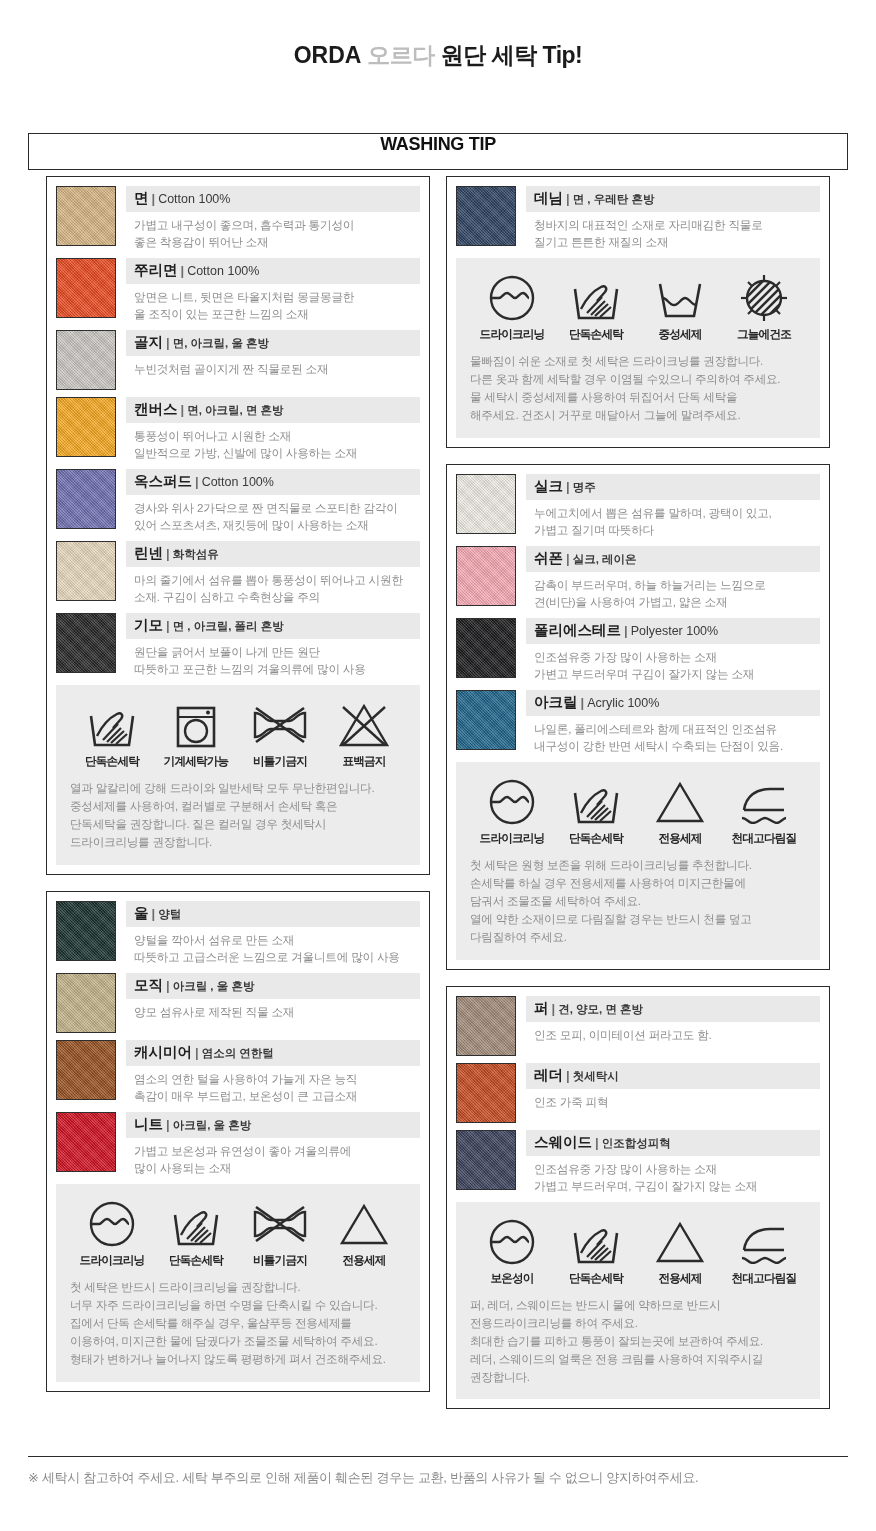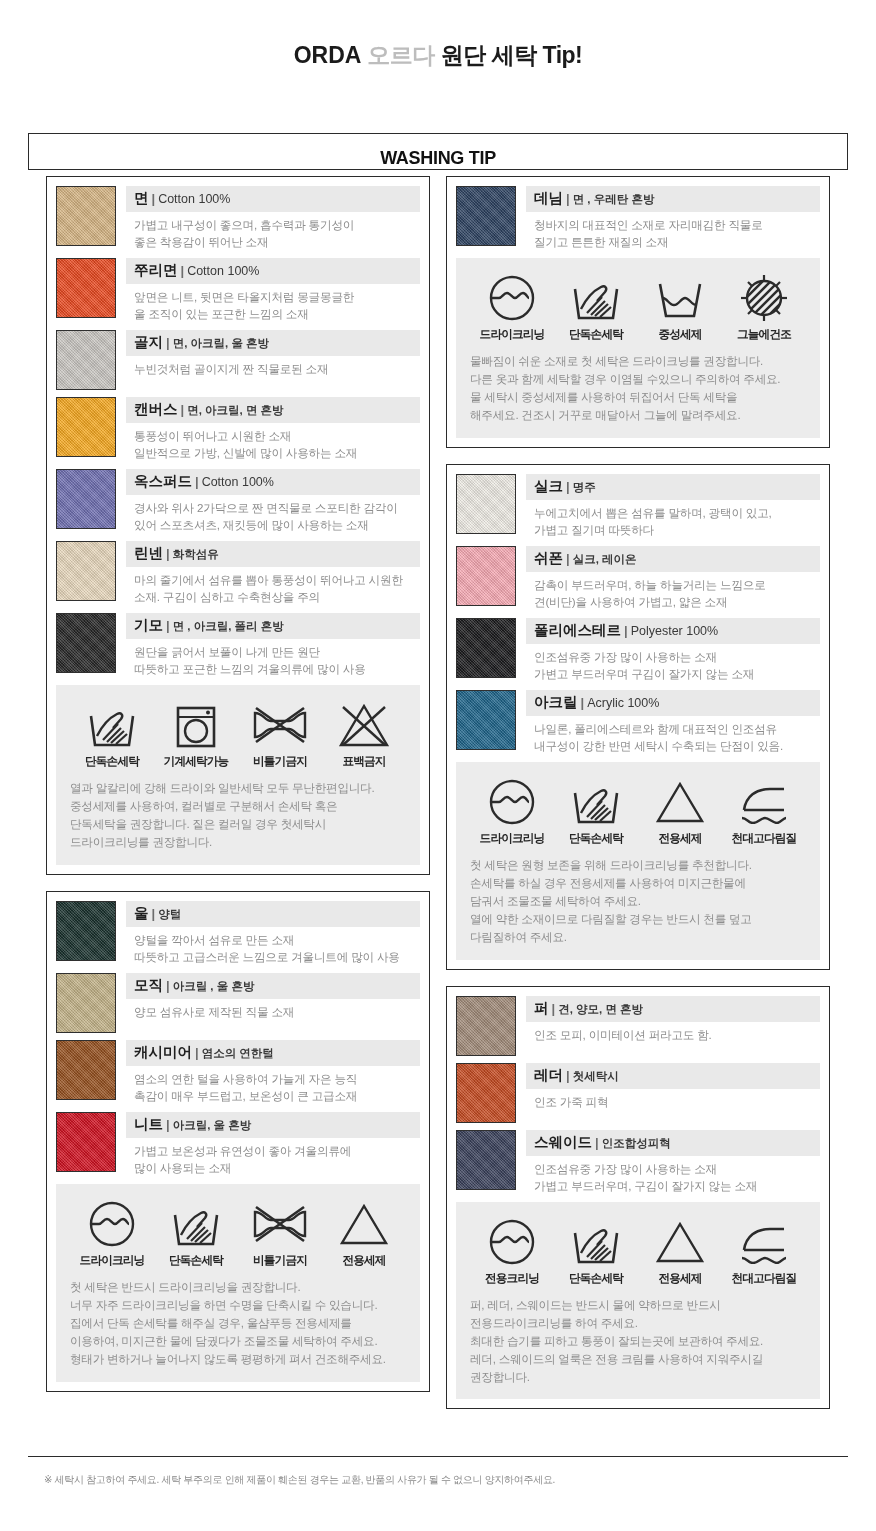--- a/index.html
+++ b/index.html
@@ -24,21 +24,21 @@
     white-space:nowrap;
   }
   .page-title .brand-en { letter-spacing:0px; }
   .page-title .brand-kr { color:#bdbdbd; }
 
   
   .tip-banner {
     position:absolute; left:28px; top:133px;
     width:820px; height:37px;
     border:1px solid #2b2b2b;
-    display:flex; align-items:flex-end; justify-content:center;
+    display:flex; align-items:flex-start; justify-content:center;
     font-size:18px; font-weight:bold; color:#111;
     letter-spacing:-0.3px;
   }
 
   
   .columns {
     position:absolute; left:28px; top:176px;
     width:764px;
     display:flex; gap:16px;padding-left:18px;
   }
@@ -111,22 +111,22 @@
     font-size:11.6px; line-height:1.55; color:#8d8d8d;
     white-space:pre-line; letter-spacing:-0.25px;
   }
 
   
   .footer-rule {
     position:absolute; left:28px; bottom:74px; width:820px;
     border-top:1px solid #2b2b2b;
   }
   .footer-note {
-    position:absolute; left:44px; bottom:44px; width:820px;
-    font-size:10px; color:#8a8a8a; letter-spacing:-0.3px;
+    position:absolute; left:28px; bottom:44px; width:820px;
+    font-size:13px; color:#8a8a8a; letter-spacing:-0.3px;
     white-space:nowrap;
   }
 
   svg { display:block; }
 </style>
 </head>
 <body>
 
 <div class="page">
 
@@ -529,21 +529,21 @@
           </div>
           <div class="care">
             <div class="icons">
               <div class="icon-cell">
                 <div class="icon-art">
                   <svg width="50" height="50" viewBox="0 0 50 50">
                     <circle cx="25" cy="25" r="21" fill="none" stroke="#2b2b2b" stroke-width="2.4"></circle>
                     <path d="M4 25 h8 c3 0 4.5 -5 8 -5 s5 5 8 5 s4.5 -5 8 -5 s4.2 5 6 5" fill="none" stroke="#2b2b2b" stroke-width="2.4"></path>
                   </svg>
                 </div>
-                <div class="icon-label">전용크리닝</div>
+                <div class="icon-label">보온성이</div>
               </div>
               <div class="icon-cell">
                 <div class="icon-art">
                   <svg width="54" height="50" viewBox="0 0 54 50">
                     <path d="M6 16 L10 45 L44 45 L48 16" fill="none" stroke="#2b2b2b" stroke-width="2.6"></path>
                     <path d="M12 36 C18 24 24 18 32 14 C36 12 39 15 36 19 L28 28" fill="none" stroke="#2b2b2b" stroke-width="2.4"></path>
                     <path d="M18 40 L33 24" stroke="#2b2b2b" stroke-width="2.2"></path>
                     <path d="M22 42 L36 28" stroke="#2b2b2b" stroke-width="2.2"></path>
                     <path d="M26 43 L39 31" stroke="#2b2b2b" stroke-width="2.2"></path>
                     <path d="M31 44 L42 34" stroke="#2b2b2b" stroke-width="2.2"></path>

